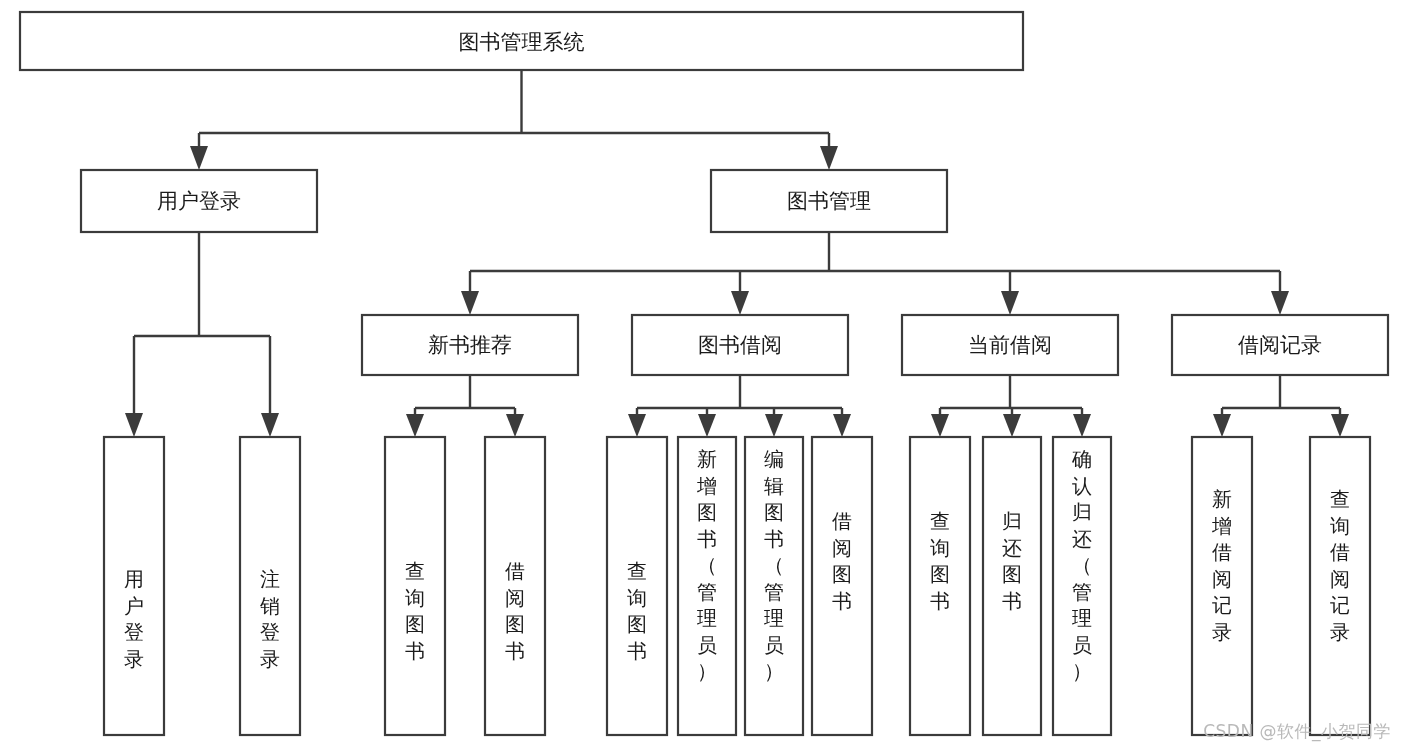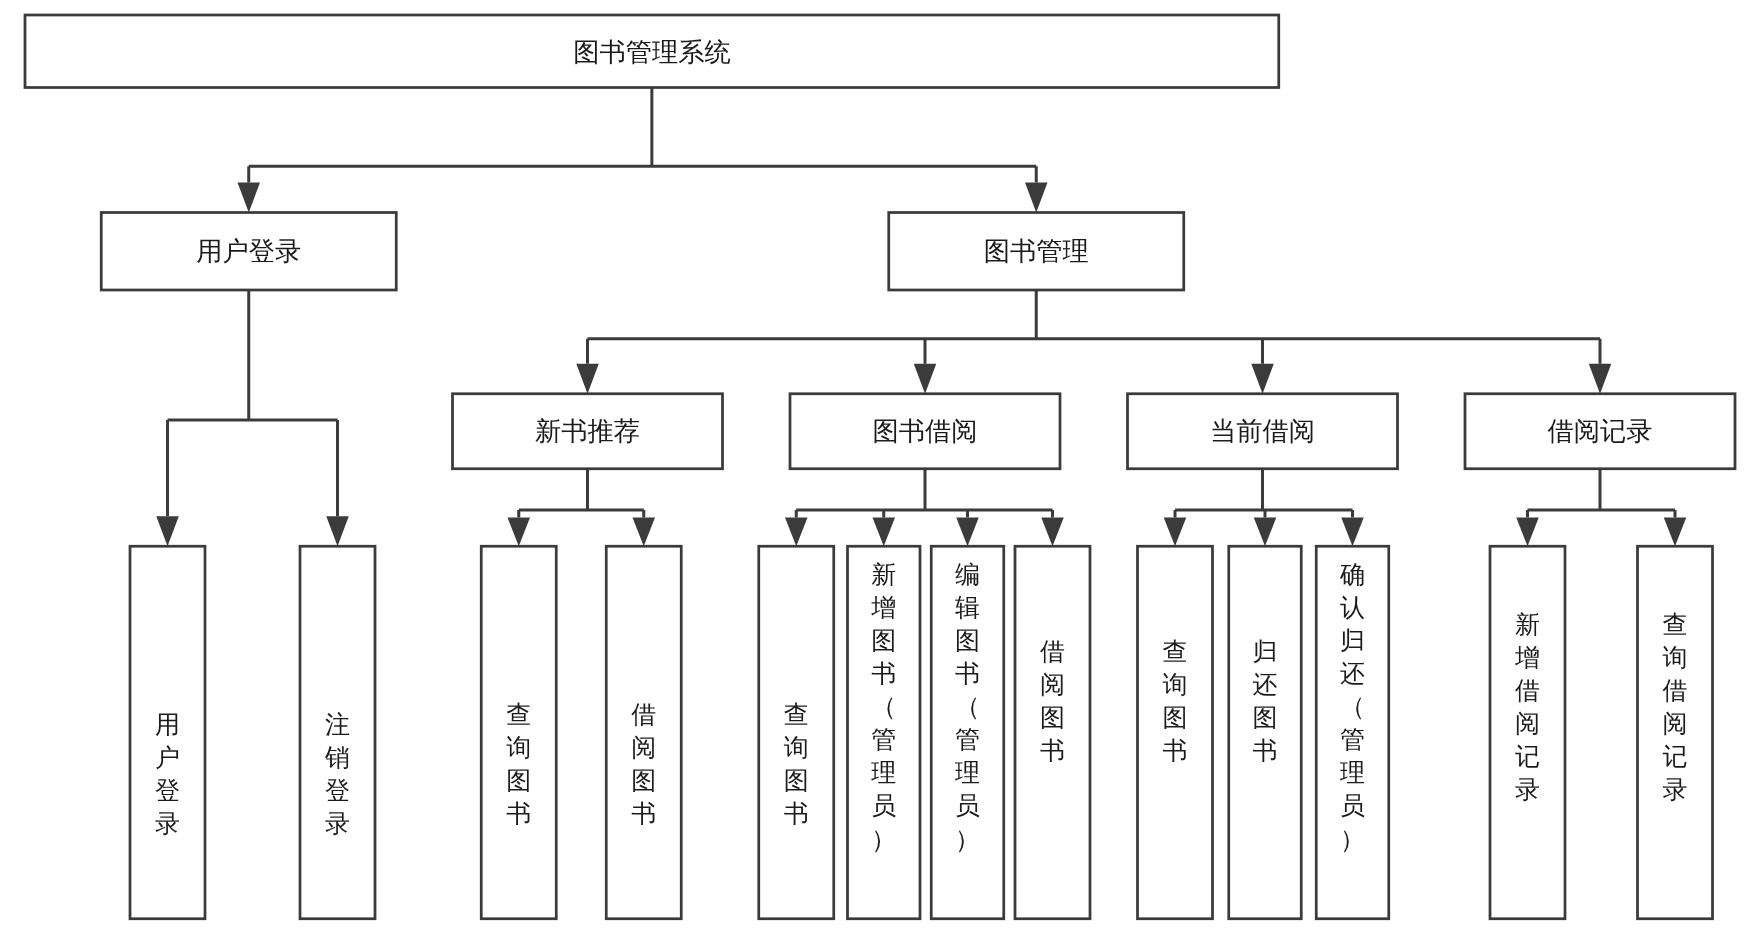--- a/index.html
+++ b/index.html
@@ -229,14 +229,15 @@
       <text class="node-label-v" x="1222" y="506"><tspan x="1222" y="506">新</tspan><tspan x="1222" y="532.5">增</tspan><tspan x="1222" y="559">借</tspan><tspan x="1222" y="585.5">阅</tspan><tspan x="1222" y="612">记</tspan><tspan x="1222" y="638.5">录</tspan></text>
     </g>
 
     <g>
       <rect class="node-box" x="1310" y="437" width="60" height="298"></rect>
       <text class="node-label-v" x="1340" y="506"><tspan x="1340" y="506">查</tspan><tspan x="1340" y="532.5">询</tspan><tspan x="1340" y="559">借</tspan><tspan x="1340" y="585.5">阅</tspan><tspan x="1340" y="612">记</tspan><tspan x="1340" y="638.5">录</tspan></text>
     </g>
 
   </svg>
 
+  <div class="watermark">CSDN @软件_小贺同学</div>
 
 </div>
 
 </body></html>

